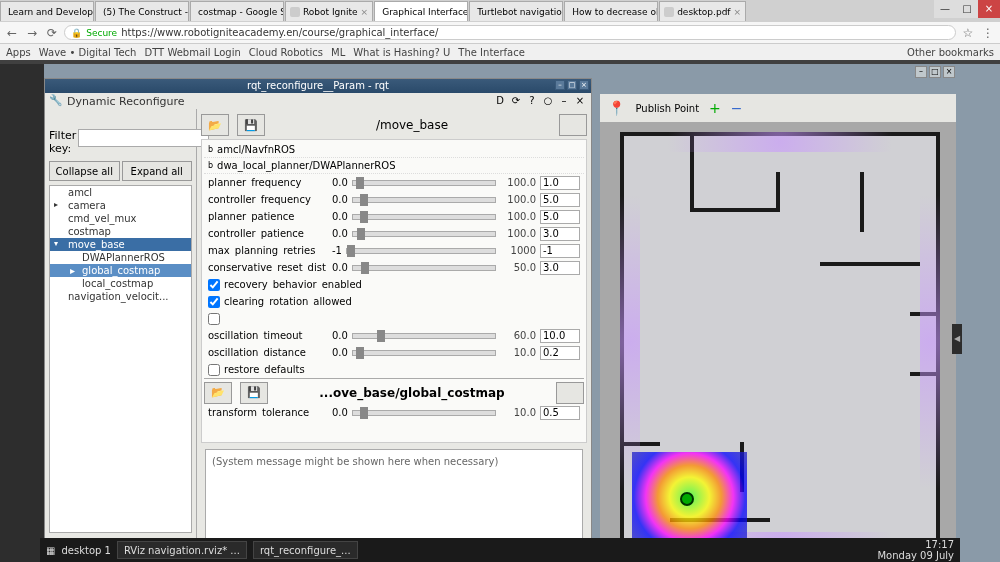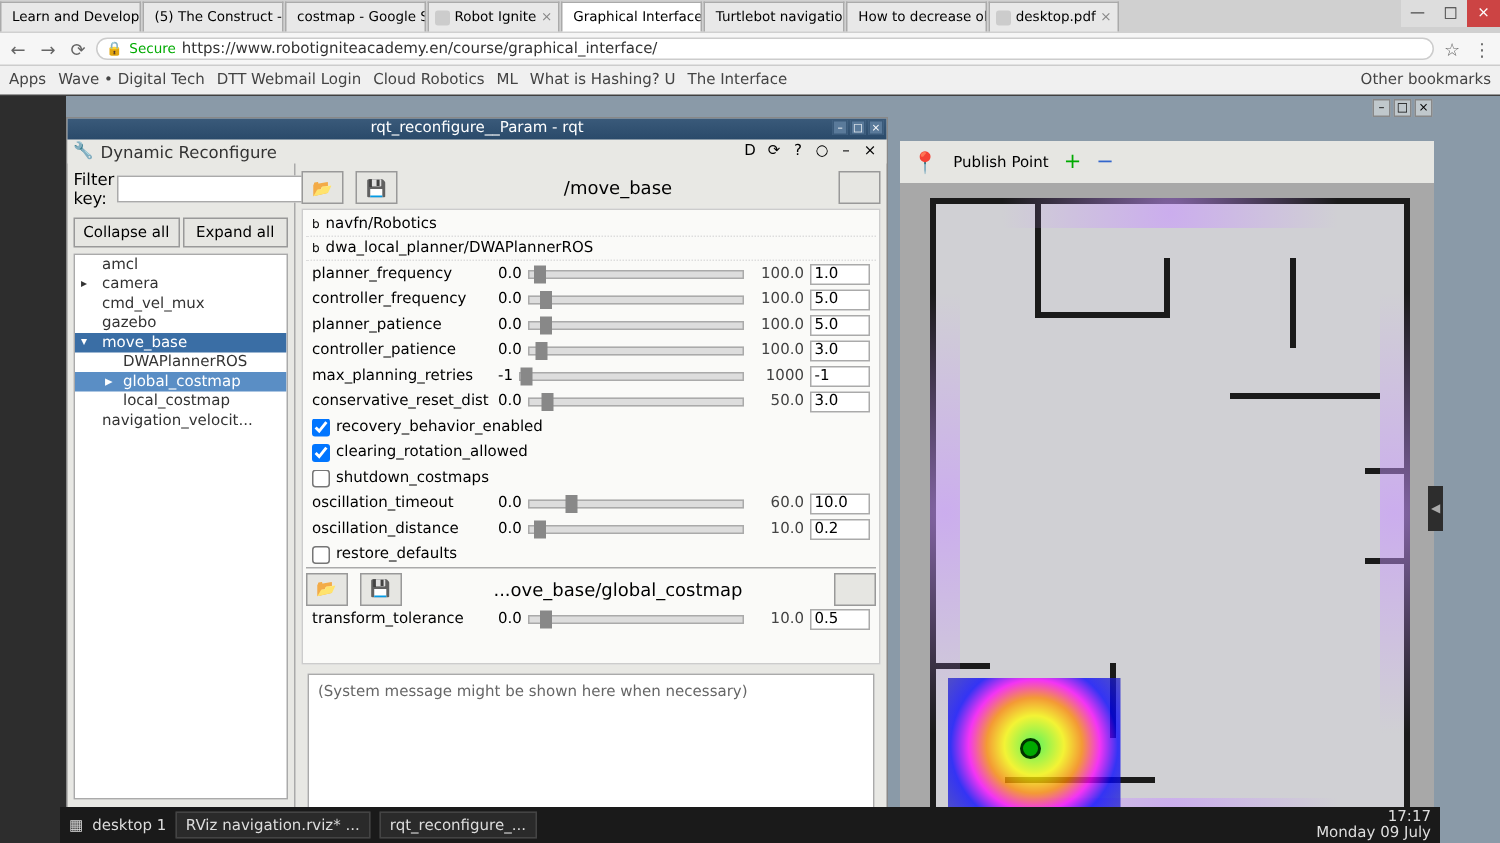--- a/index.html
+++ b/index.html
@@ -15,21 +15,21 @@
 .wincontrols { position: absolute; right: 0; top: 0; display: flex; }
 .wincontrols span { width: 22px; height: 18px; background: #c44; color: #fff; font-size: 10px; text-align: center; line-height: 18px; }
 .wincontrols span:first-child { background: #ddd; color: #333; }
 .wincontrols span:nth-child(2) { background: #ddd; color: #333; }
 
 .addrbar { height: 22px; background: #f6f6f6; display: flex; align-items: center; padding: 0 4px; gap: 4px; border-bottom: 1px solid #ccc; }
 .navbtn { width: 16px; height: 16px; color: #666; text-align: center; line-height: 16px; font-size: 12px; }
 .url { flex: 1; font-size: 10px; color: #333; background: #fff; border: 1px solid #ccc; border-radius: 10px; padding: 1px 6px; display: flex; align-items: center; gap: 4px; }
 .secure { color: #0a0; font-size: 9px; }
 
-.bookbar { height: 20px; background: #f0f0f0; display: flex; align-items: center; gap: 8px; padding: 0 6px; font-size: 10px; border-bottom: 1px solid #404040; }
+.bookbar { height: 20px; background: #f0f0f0; display: flex; align-items: center; gap: 8px; padding: 0 6px; font-size: 10px; border-bottom: 4px solid #404040; }
 .bookbar span { color: #444; }
 
 
 .desktop { width: 1000px; height: 498px; background: #8a9aa8; position: relative; }
 .left-strip { position: absolute; left: 0; top: 0; width: 44px; height: 100%; background: #2d2d2d; }
 
 
 .rviz-title { position: absolute; left: 424px; top: 4px; width: 200px; height: 14px; color: #d6e8f0; font-size: 10px; text-align: center; }
 .rviz-win-controls { position: absolute; right: 45px; top: 2px; display: flex; gap: 2px; }
 .rviz-win-controls span { width: 12px; height: 12px; background: #c0c8cc; border: 1px solid #888; font-size: 8px; text-align: center; line-height: 10px; }
@@ -42,21 +42,21 @@
 
 .rqt-header { height: 16px; background: #e8e8e4; display: flex; align-items: center; padding: 0 4px; font-size: 11px; color: #333; }
 .rqt-header .icon { width: 14px; height: 14px; margin-right: 4px; }
 .rqt-header-btns { position: absolute; right: 4px; top: 16px; display: flex; gap: 2px; align-items: center; font-size: 10px; }
 .rqt-header-btns span { width: 14px; height: 14px; text-align: center; }
 
 .rqt-body { display: flex; height: 456px; }
 
 
 .tree-panel { width: 152px; border-right: 1px solid #aaa; display: flex; flex-direction: column; padding: 4px; }
-.filter-row { display: flex; align-items: center; gap: 2px; margin-bottom: 6px; }
+.filter-row { display: flex; align-items: flex-start; gap: 2px; margin-bottom: 6px; margin-top: 16px; }
 .filter-row label { font-size: 11px; }
 .filter-row input { flex: 1; height: 18px; border: 1px solid #aaa; font-size: 10px; padding: 0 2px; }
 .colexp { display: flex; gap: 2px; margin-bottom: 4px; }
 .colexp button { flex: 1; height: 20px; font-size: 10px; border: 1px solid #999; background: #e6e6e2; }
 .tree { flex: 1; background: #fff; border: 1px solid #aaa; font-size: 10px; overflow: hidden; }
 .tree-item { padding: 1px 2px 1px 18px; white-space: nowrap; color: #333; position: relative; }
 .tree-item.sel { background: #3a6ea5; color: #fff; }
 .tree-item.sel2 { background: #5a8ec5; color: #fff; }
 .tree-item .arrow { position: absolute; left: 4px; top: 1px; font-size: 8px; }
 .tree-item.child { padding-left: 32px; }
@@ -76,21 +76,21 @@
 .param-row .pname { width: 120px; overflow: hidden; white-space: nowrap; }
 .param-row .slider { flex: 1; height: 6px; background: #ddd; border: 1px solid #aaa; position: relative; }
 .param-row .slider .thumb { position: absolute; width: 8px; height: 12px; background: #888; top: -4px; left: 20%; }
 .param-row .max { width: 36px; text-align: right; color: #444; }
 .param-row .val { width: 40px; height: 14px; border: 1px solid #aaa; font-size: 10px; padding: 0 2px; background: #fff; }
 .param-row .chk { width: 12px; height: 12px; }
 .param-row.checkbox .pname { flex: 1; }
 
 .subheader { height: 26px; display: flex; align-items: center; gap: 8px; border-top: 1px solid #aaa; padding-top: 2px; }
 .subheader .tbtn { width: 28px; height: 22px; border: 1px solid #999; background: #e6e6e2; display: flex; align-items: center; justify-content: center; }
-.subheader .heading { flex: 1; text-align: center; font-weight: normal; font-size: 12px; }
+.subheader .heading { flex: 1; text-align: center; font-weight: bold; font-size: 12px; }
 .subheader .right-box { width: 28px; height: 22px; border: 1px solid #999; background: #e6e6e2; }
 
 .msg-panel { height: 108px; border: 1px solid #aaa; background: #fff; padding: 6px; font-size: 10px; color: #666; margin: 4px; }
 
 
 .map-view { position: absolute; left: 600px; top: 30px; width: 356px; height: 468px; background: #303030; }
 .map-toolbar { height: 28px; background: #e6e6e2; display: flex; align-items: center; gap: 10px; padding: 0 8px; font-size: 10px; }
 .map-toolbar .pin { color: #d33; font-size: 14px; }
 .map-canvas { height: 440px; background: #a8a8a8; position: relative; overflow: hidden; }
 .floorplan { position: absolute; left: 20px; top: 10px; width: 320px; height: 420px; background: #d0d0d4; }
@@ -215,21 +215,21 @@
           <input style="">
         </div>
         <div class="colexp">
           <button>Collapse all</button>
           <button>Expand all</button>
         </div>
         <div class="tree">
           <div class="tree-item">amcl</div>
           <div class="tree-item"><span class="arrow">▸</span><span>camera</span></div>
           <div class="tree-item">cmd_vel_mux</div>
-          <div class="tree-item">gazebo</div>
+          <div class="tree-item">costmap</div>
           <div class="tree-item sel"><span class="arrow">▾</span><span>move_base</span></div>
           <div class="tree-item child">DWAPlannerROS</div>
           <div class="tree-item child sel2"><span style="position:absolute;left:20px">▸</span><span>global_costmap</span></div>
           <div class="tree-item child">local_costmap</div>
           <div class="tree-item">navigation_velocit...</div>
         </div>
         <button class="refresh-btn">Refresh</button>
       </div>
 
       <div class="params-panel">
@@ -240,21 +240,21 @@
           <div class="tbtn">
               <span>💾</span>
             </div>
           <div class="heading">/move_base</div>
           <div class="right-box"></div>
         </div>
 
         <div class="param-scroll">
           <div class="section-row">
               <span class="tri">b</span>
-              <span>navfn/Robotics</span>
+              <span>amcl/NavfnROS</span>
             </div>
           <div class="section-row">
               <span class="tri">b</span>
               <span>dwa_local_planner/DWAPlannerROS</span>
             </div>
 
           <div class="param-row">
               <span class="pname">planner_frequency</span>
               <span>0.0</span>
               <div class="slider">
@@ -312,21 +312,20 @@
           <div class="param-row checkbox">
               <input type="checkbox" class="chk" checked="" style="">
               <span class="pname">recovery_behavior_enabled</span>
             </div>
           <div class="param-row checkbox">
               <input type="checkbox" class="chk" checked="" style="">
               <span class="pname">clearing_rotation_allowed</span>
             </div>
           <div class="param-row checkbox">
               <input type="checkbox" class="chk" style="">
-              <span class="pname">shutdown_costmaps</span>
             </div>
 
           <div class="param-row">
               <span class="pname">oscillation_timeout</span>
               <span>0.0</span>
               <div class="slider">
                 <div class="thumb" style="left:17%"></div>
               </div>
               <span class="max">60.0</span>
               <input class="val" value="10.0" style="">

